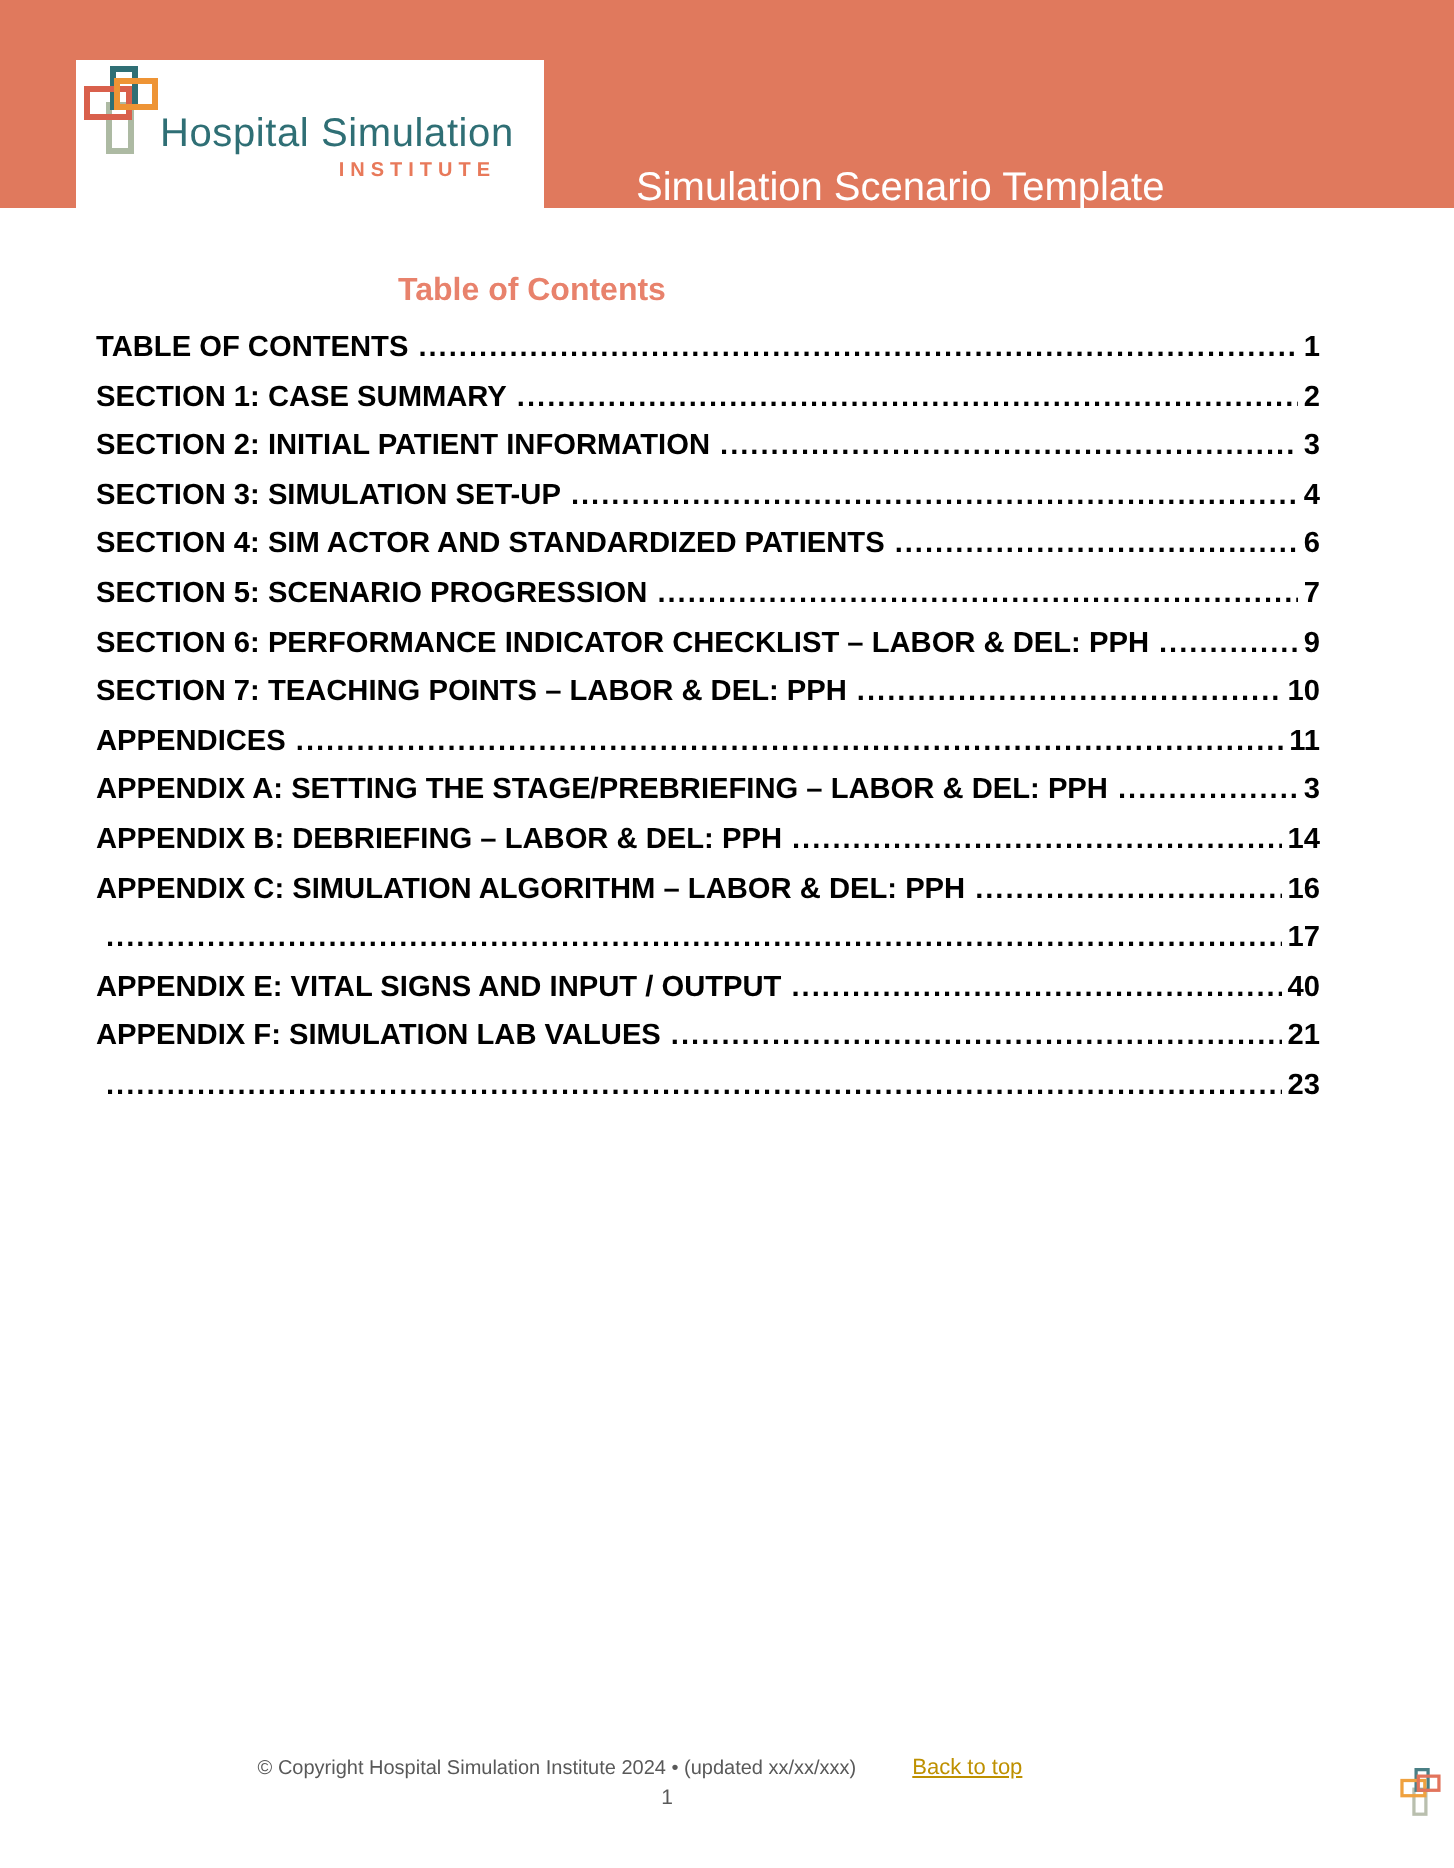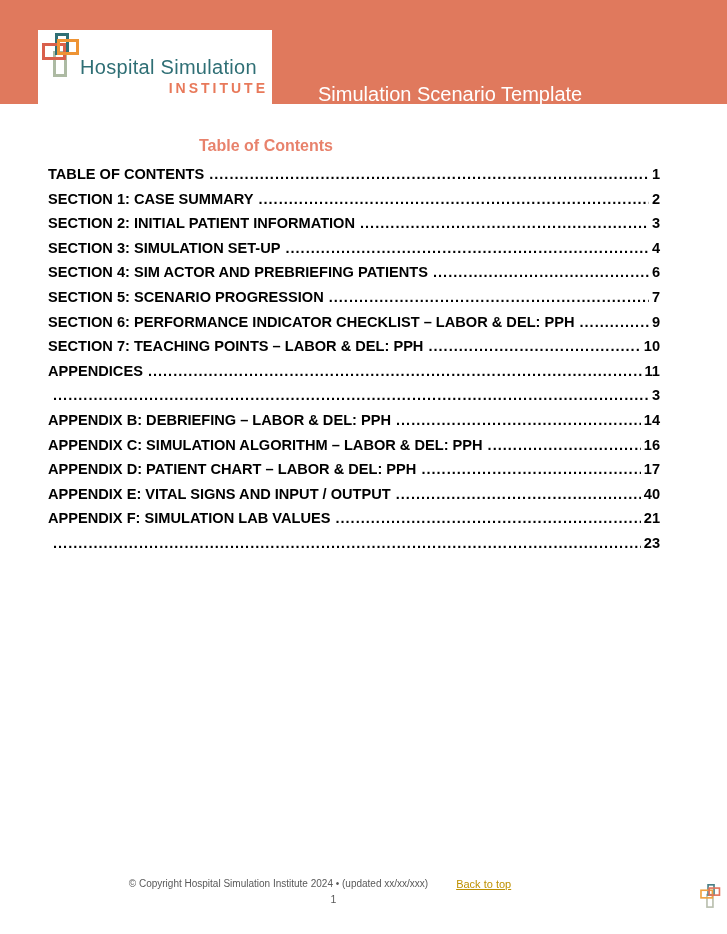--- a/index.html
+++ b/index.html
@@ -23,22 +23,22 @@
     background: #ffffff;
   }
   .logo-cross { position: absolute; left: 4px; top: 3px; }
   .logo-name {
     position: absolute; left: 42px; top: 26px;
     font-size: 20px; letter-spacing: 0.3px;
     color: #2F6F75; font-weight: 400;
     white-space: nowrap;
   }
   .logo-institute {
-    position: absolute; right: 4px; top: 50px;
-    font-size: 14px; letter-spacing: 3px;
+    position: absolute; right: 24px; top: 50px;
+    font-size: 10px; letter-spacing: 3px;
     color: #E8795A; font-weight: 700;
     white-space: nowrap;
   }
   .doc-title {
     position: absolute; left: 318px; top: 83px;
     font-size: 20px; color: #ffffff;
     white-space: nowrap;
   }
 
   
@@ -65,21 +65,21 @@
   }
   .toc-dots::after {
     content: "...............................................................................................................................................................................................................";
     letter-spacing: 1px;
   }
   .toc-page { white-space: nowrap; }
 
   
   .footer-line {
     position: absolute; top: 878px; left: 0; width: 727px;
-    display: flex; justify-content: center; align-items: flex-start;
+    display: flex; justify-content: center; align-items: center;
     gap: 28px; padding-right: 87px;
   }
   .copyright { font-size: 10px; color: #595959; white-space: nowrap; }
   .back-to-top {
     font-size: 11px; color: #BE9000;
     text-decoration: underline; white-space: nowrap;
     cursor: pointer;
   }
   .page-number {
     position: absolute; top: 893px; left: 0; width: 727px;
@@ -124,21 +124,21 @@
     <span class="toc-label">SECTION 2: INITIAL PATIENT INFORMATION</span>
     <span class="toc-dots"></span>
     <span class="toc-page">3</span>
   </a>
       <a class="toc-row">
     <span class="toc-label">SECTION 3: SIMULATION SET-UP</span>
     <span class="toc-dots"></span>
     <span class="toc-page">4</span>
   </a>
       <a class="toc-row">
-    <span class="toc-label">SECTION 4: SIM ACTOR AND PREBRIEFING PATIENTS</span>
+    <span class="toc-label">SECTION 4: SIM ACTOR AND STANDARDIZED PATIENTS</span>
     <span class="toc-dots"></span>
     <span class="toc-page">6</span>
   </a>
       <a class="toc-row">
     <span class="toc-label">SECTION 5: SCENARIO PROGRESSION</span>
     <span class="toc-dots"></span>
     <span class="toc-page">7</span>
   </a>
       <a class="toc-row">
     <span class="toc-label">SECTION 6: PERFORMANCE INDICATOR CHECKLIST – LABOR &amp; DEL: PPH</span>
@@ -149,35 +149,35 @@
     <span class="toc-label">SECTION 7: TEACHING POINTS – LABOR &amp; DEL: PPH</span>
     <span class="toc-dots"></span>
     <span class="toc-page">10</span>
   </a>
       <a class="toc-row">
     <span class="toc-label">APPENDICES</span>
     <span class="toc-dots"></span>
     <span class="toc-page">11</span>
   </a>
       <a class="toc-row">
+    <span class="toc-label">APPENDIX A: SETTING THE STAGE/PREBRIEFING – LABOR &amp; DEL: PPH</span>
     <span class="toc-dots"></span>
     <span class="toc-page">3</span>
   </a>
       <a class="toc-row">
     <span class="toc-label">APPENDIX B: DEBRIEFING – LABOR &amp; DEL: PPH</span>
     <span class="toc-dots"></span>
     <span class="toc-page">14</span>
   </a>
       <a class="toc-row">
     <span class="toc-label">APPENDIX C: SIMULATION ALGORITHM – LABOR &amp; DEL: PPH</span>
     <span class="toc-dots"></span>
     <span class="toc-page">16</span>
   </a>
       <a class="toc-row">
-    <span class="toc-label">APPENDIX D: PATIENT CHART – LABOR &amp; DEL: PPH</span>
     <span class="toc-dots"></span>
     <span class="toc-page">17</span>
   </a>
       <a class="toc-row">
     <span class="toc-label">APPENDIX E: VITAL SIGNS AND INPUT / OUTPUT</span>
     <span class="toc-dots"></span>
     <span class="toc-page">40</span>
   </a>
       <a class="toc-row">
     <span class="toc-label">APPENDIX F: SIMULATION LAB VALUES</span>

